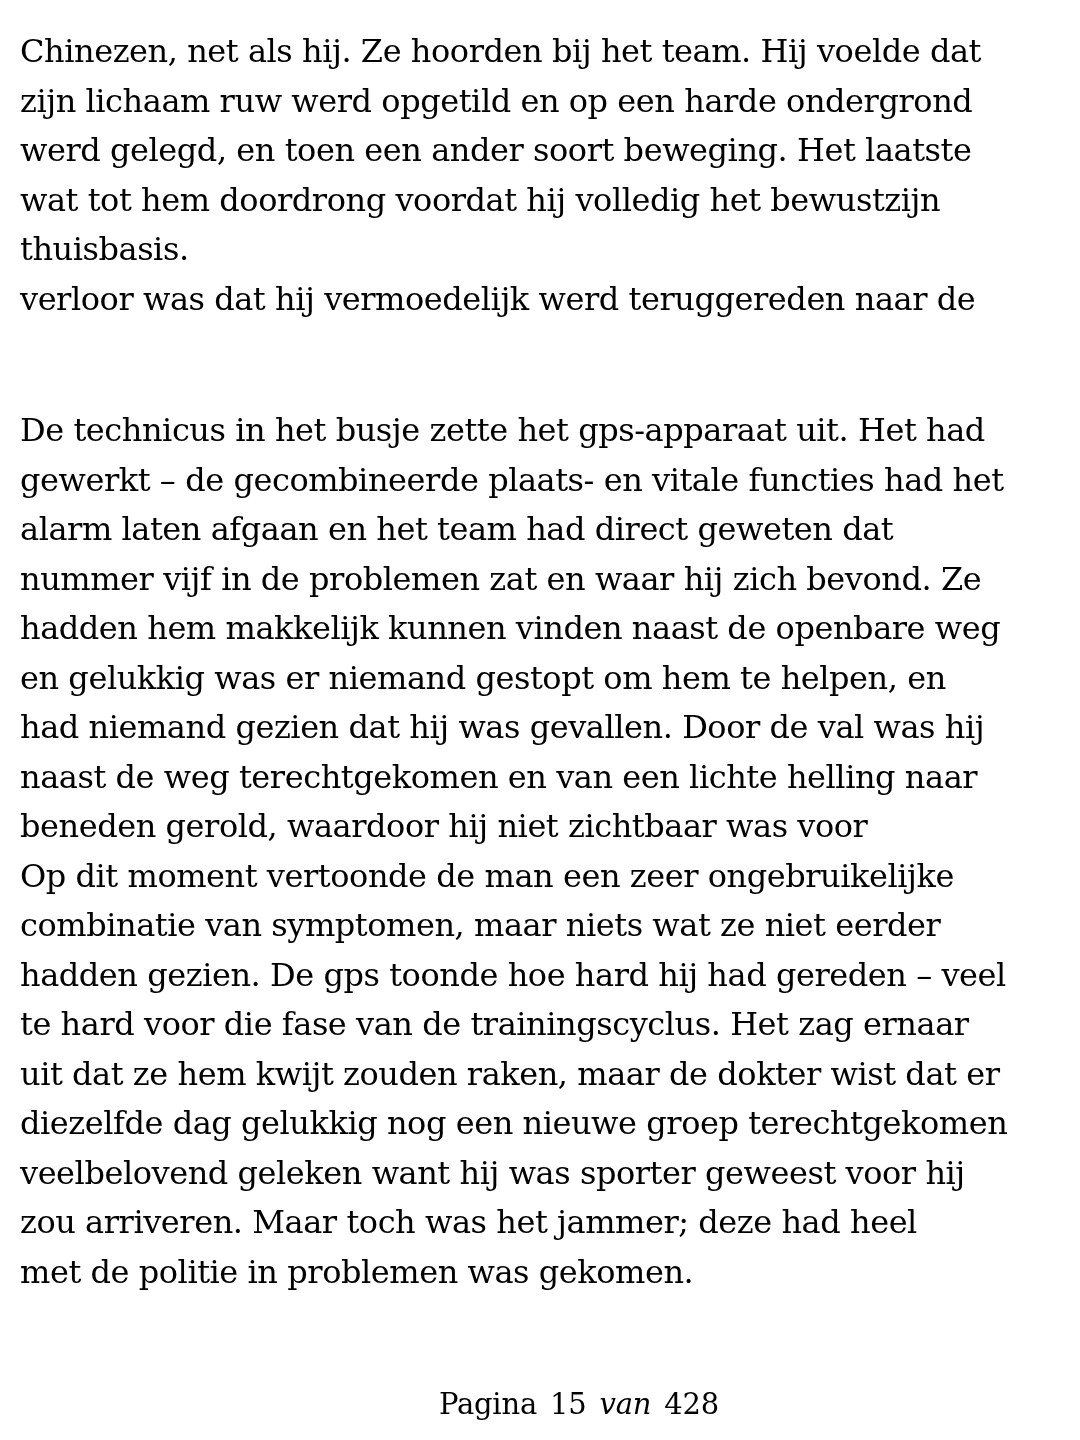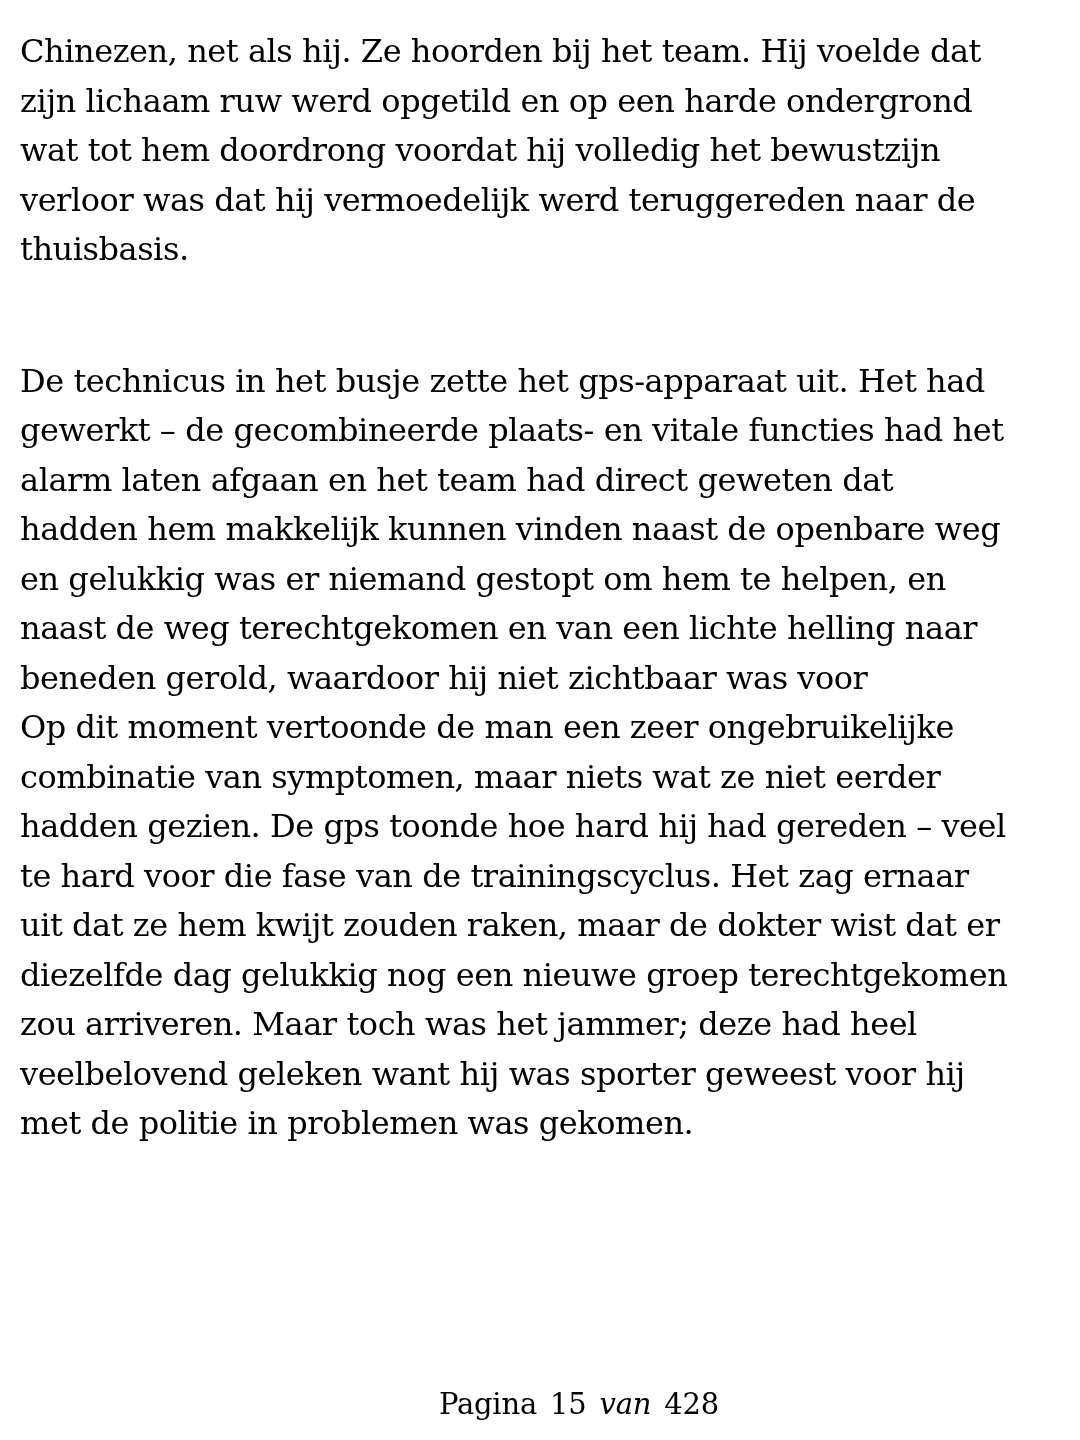--- a/index.html
+++ b/index.html
@@ -51,40 +51,43 @@
   .page-footer span:last-child { padding: 0; }
 </style>
 </head>
 <body>
 
 <div class="page">
   <div class="text-column">
     <div class="paragraph">
         <div class="line">Chinezen, net als hij. Ze hoorden bij het team. Hij voelde dat</div>
         <div class="line">zijn lichaam ruw werd opgetild en op een harde ondergrond</div>
+        <div class="line">werd gelegd, en toen een ander soort beweging. Het laatste</div>
         <div class="line">wat tot hem doordrong voordat hij volledig het bewustzijn</div>
+        <div class="line">thuisbasis.</div>
         <div class="line">verloor was dat hij vermoedelijk werd teruggereden naar de</div>
-        <div class="line">thuisbasis.</div>
       </div>
     <div class="paragraph">
         <div class="line">De technicus in het busje zette het gps-apparaat uit. Het had</div>
         <div class="line">gewerkt – de gecombineerde plaats- en vitale functies had het</div>
         <div class="line">alarm laten afgaan en het team had direct geweten dat</div>
+        <div class="line">nummer vijf in de problemen zat en waar hij zich bevond. Ze</div>
         <div class="line">hadden hem makkelijk kunnen vinden naast de openbare weg</div>
         <div class="line">en gelukkig was er niemand gestopt om hem te helpen, en</div>
+        <div class="line">had niemand gezien dat hij was gevallen. Door de val was hij</div>
         <div class="line">naast de weg terechtgekomen en van een lichte helling naar</div>
         <div class="line">beneden gerold, waardoor hij niet zichtbaar was voor</div>
         <div class="line">Op dit moment vertoonde de man een zeer ongebruikelijke</div>
         <div class="line">combinatie van symptomen, maar niets wat ze niet eerder</div>
         <div class="line">hadden gezien. De gps toonde hoe hard hij had gereden – veel</div>
         <div class="line">te hard voor die fase van de trainingscyclus. Het zag ernaar</div>
         <div class="line">uit dat ze hem kwijt zouden raken, maar de dokter wist dat er</div>
         <div class="line">diezelfde dag gelukkig nog een nieuwe groep terechtgekomen</div>
+        <div class="line">veelbelovend geleken want hij was sporter geweest voor hij</div>
         <div class="line">zou arriveren. Maar toch was het jammer; deze had heel</div>
-        <div class="line">veelbelovend geleken want hij was sporter geweest voor hij</div>
         <div class="line">met de politie in problemen was gekomen.</div>
       </div>
   </div>
 
   <div class="page-footer">
     <span>Pagina</span>
     <span>15</span>
     <span class="sep">van</span>
     <span>428</span>
   </div>

